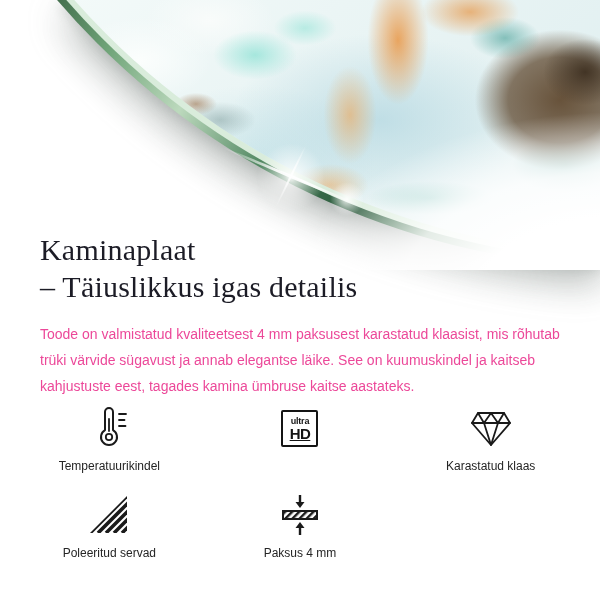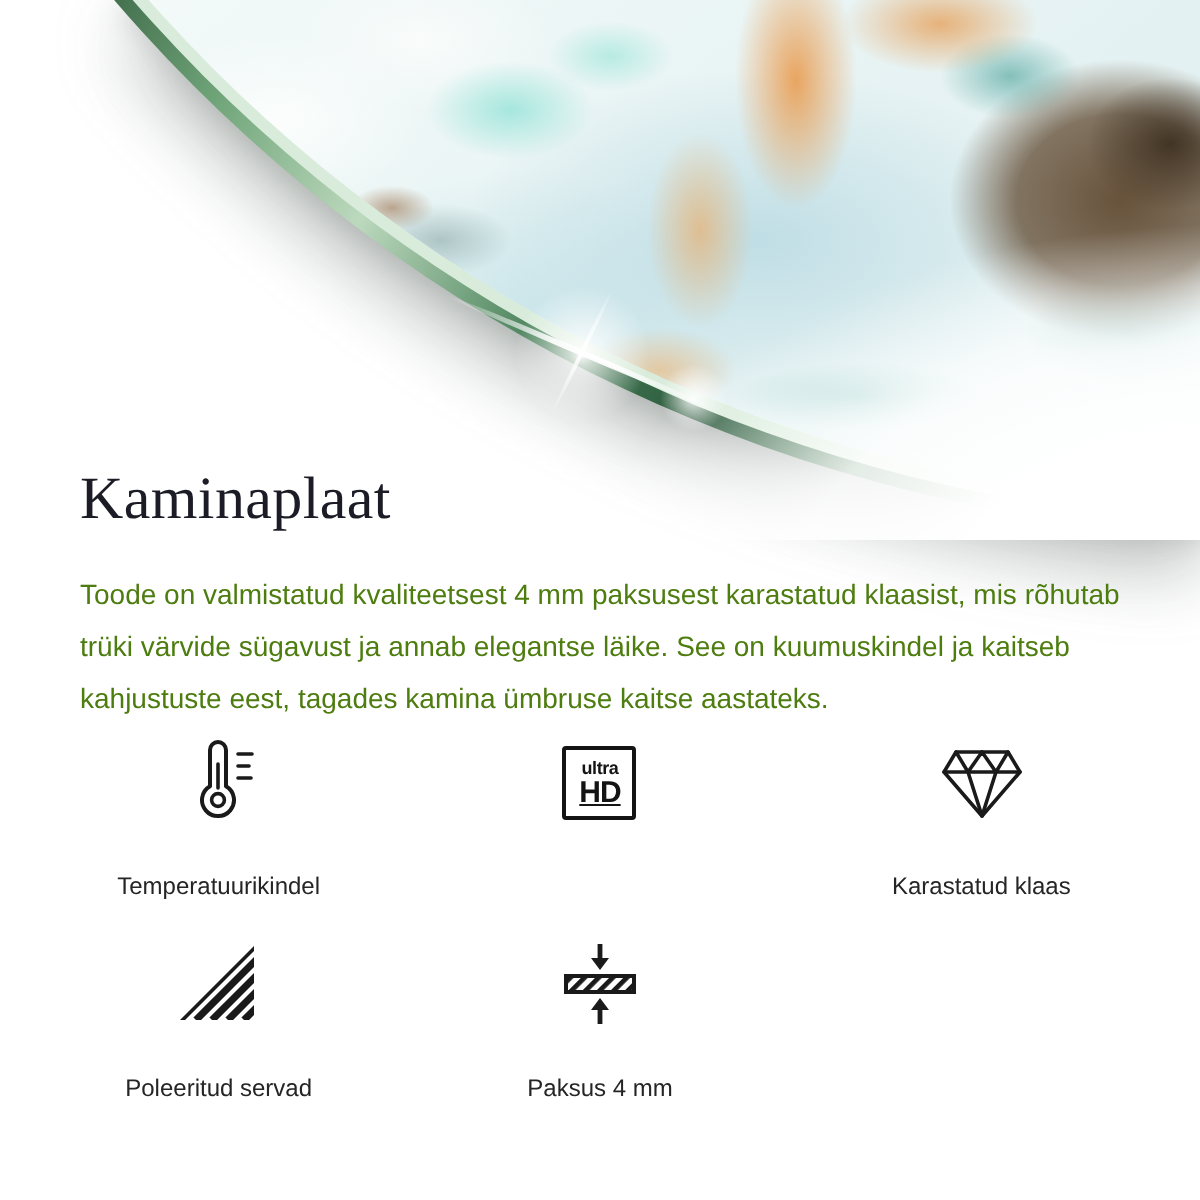--- a/index.html
+++ b/index.html
@@ -43,24 +43,24 @@
   .sparkle::after{content:"";position:absolute;left:35px;top:68px;width:70px;height:2px;border-radius:50%;
       background:linear-gradient(90deg, rgba(255,255,255,0), rgba(255,255,255,.85) 45% 55%, rgba(255,255,255,0));
       transform:rotate(-64deg);}
   .glint{position:absolute;left:317px;top:169px;width:60px;height:60px;z-index:4;
       background:radial-gradient(circle, rgba(255,255,255,.9) 0%, rgba(255,255,255,0) 40%);}
   
   .content{position:relative;z-index:5;padding:231px 40px 0;}
   .title{margin:0;font-family:"Liberation Serif",serif;font-weight:400;
       font-size:30px;line-height:37px;color:#1c1c26;letter-spacing:.2px;}
   .title span{display:block;}
-  .description{margin:16px 0 0;font-size:14px;line-height:26px;color:#4d7c0f;max-width:540px;}
+  .description{margin:16px 0 0;font-size:14px;line-height:26px;color:#ec4899;max-width:540px;}
   
   .features{margin:5px -26px 0;display:grid;grid-template-columns:repeat(3,1fr);row-gap:17px;}
-  .feature{display:flex;flex-direction:column;align-items:center;text-align:center;gap:14px;}
+  .feature{display:flex;flex-direction:column;align-items:center;text-align:center;}
   .icon-box{height:48px;display:flex;align-items:center;justify-content:center;}
   .feature-label{margin-top:7px;font-size:12px;line-height:15px;color:#252525;}
   .uhd-badge{width:33px;height:33px;border:2.5px solid #141414;border-radius:2px;
       display:flex;flex-direction:column;align-items:center;justify-content:center;color:#141414;}
   .uhd-top{font-size:9px;font-weight:700;line-height:10px;letter-spacing:-.2px;}
   .uhd-bottom{font-size:15px;font-weight:700;line-height:15px;letter-spacing:-.5px;text-decoration:underline;}
   svg{display:block;}
 </style>
 </head>
 <body>
@@ -74,20 +74,21 @@
       <div class="plate-art"></div>
     </div>
     <div class="hero-fade"></div>
     <div class="sparkle"></div>
     <div class="glint"></div>
   </div>
 
   <div class="content">
     <h1 class="title">
         <span>Kaminaplaat</span>
+        <span>– Täiuslikkus igas detailis</span>
       </h1>
 
     <p class="description">Toode on valmistatud kvaliteetsest 4 mm paksusest karastatud klaasist, mis rõhutab trüki värvide sügavust ja annab elegantse läike. See on kuumuskindel ja kaitseb kahjustuste eest, tagades kamina ümbruse kaitse aastateks.</p>
 
     <div class="features">
 
       <div class="feature">
         <div class="icon-box">
           <svg width="48" height="48" viewBox="0 0 48 48" fill="none" stroke="#1a1a1a" stroke-width="2" stroke-linecap="round" stroke-linejoin="round">
             <path d="M28 8 V26.1 a8 8 0 1 1 -8 0 V8 a4 4 0 0 1 8 0 Z"></path>

